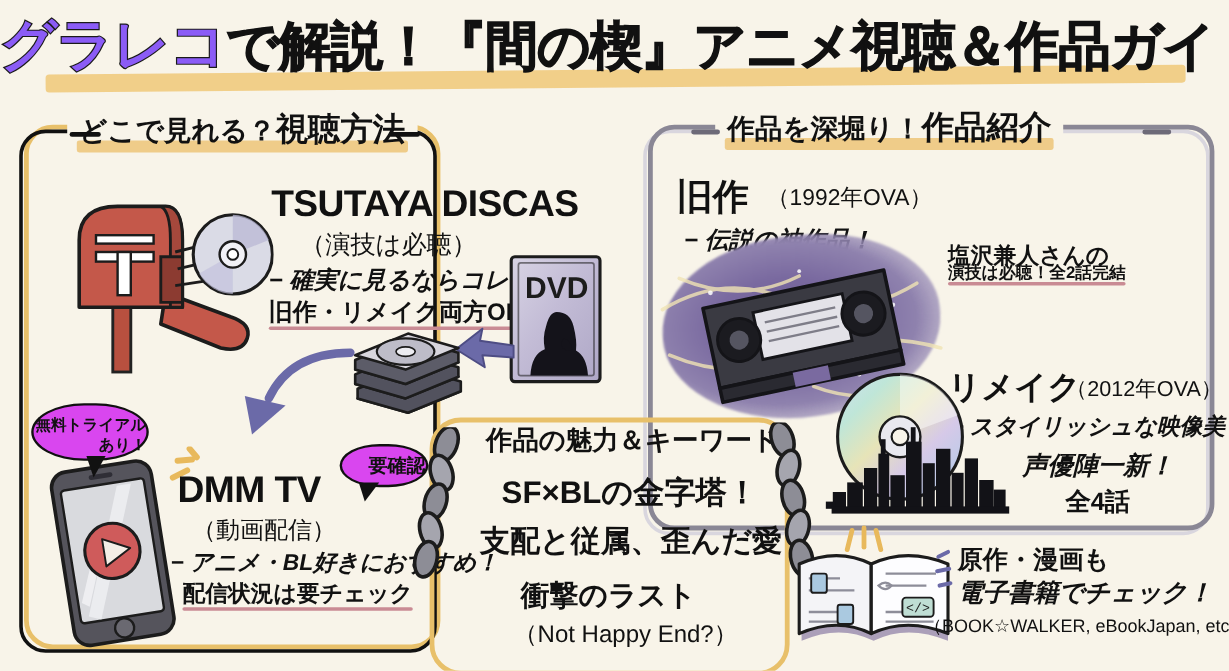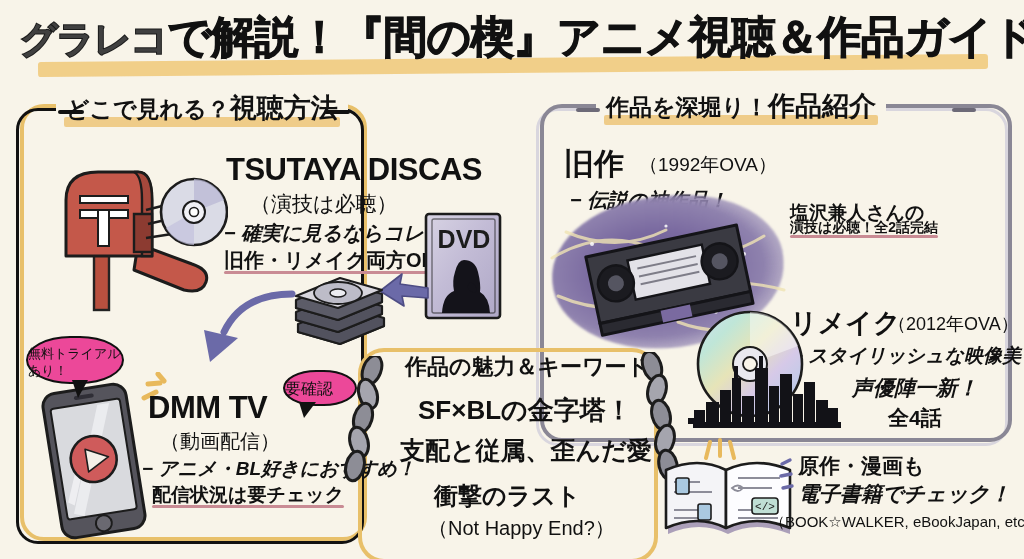--- a/index.html
+++ b/index.html
@@ -39,25 +39,24 @@
   .title-text {
     position: relative;
     font-size: 44px;
     font-weight: bold;
     letter-spacing: -1px;
     line-height: 62px;
     color: #111;
     -webkit-text-stroke: 1px #111;
   }
   .title-accent {
-    color: #404040;
+    color: #8b5cf6;
     -webkit-text-stroke: 2px #1a1a1a;
     paint-order: stroke fill;
-    font-size: 37px;
-    padding-left: 20px;
+    font-size: 47px;
   }
 
   
   .panel {
     position: absolute;
     border-radius: 22px;
   }
   
   #panel-left {
     left: 16px; top: 108px;
@@ -175,23 +174,23 @@
   #dmm-title { left: 148px; top: 390px; font-size: 31px; font-weight: bold; letter-spacing: -.5px; }
   #dmm-sub   { left: 160px; top: 428px; font-size: 20px; }
   #dmm-b1    { left: 142px; top: 456px; font-size: 19px; font-weight: bold; font-style: italic; }
   #dmm-b2    { left: 152px; top: 482px; font-size: 19px; font-weight: bold; }
 
   
   .bubble {
     position: absolute;
     border: 2.5px solid #111;
     border-radius: 45%/50%;
-    background: #ec4899;
-    text-align: left;
-    font-weight: normal;
+    background: #d946ef;
+    text-align: right;
+    font-weight: bold;
     color: #111;
     z-index: 8;
   }
   .bubble .tail {
     position: absolute;
     width: 0; height: 0;
   }
   #bubble-trial {
     left: 26px; top: 336px;
     width: 98px; height: 48px;

